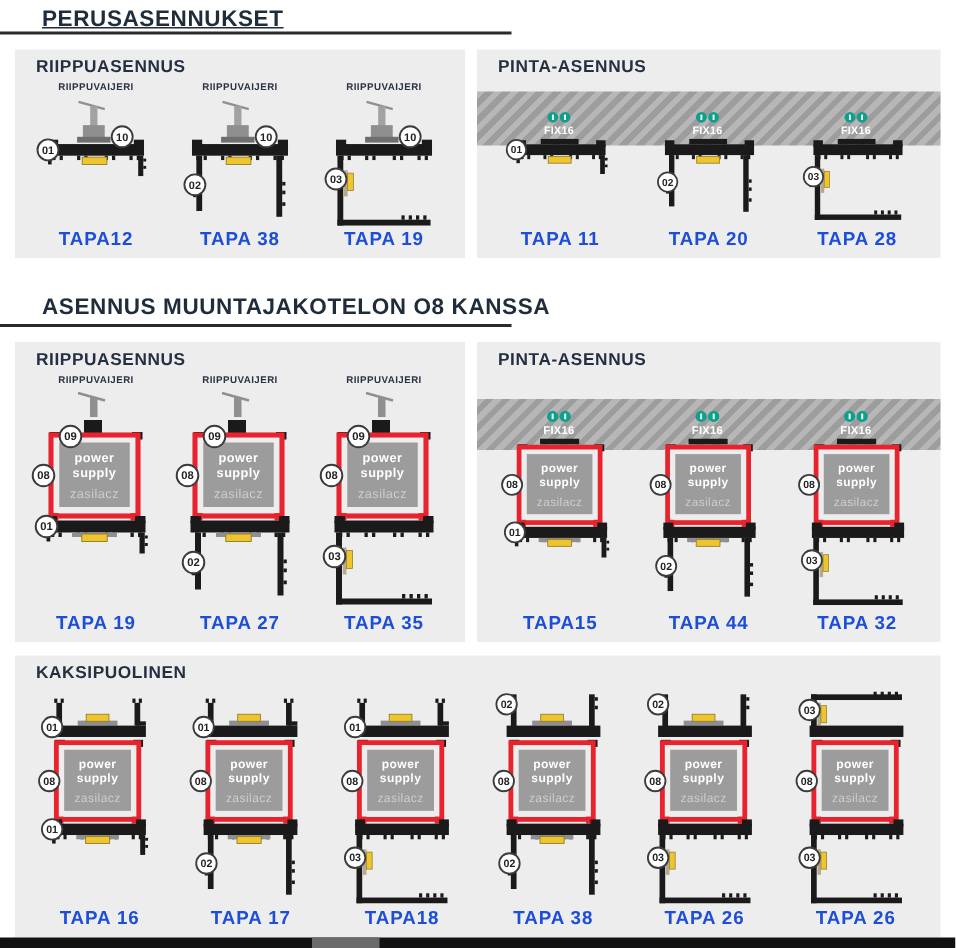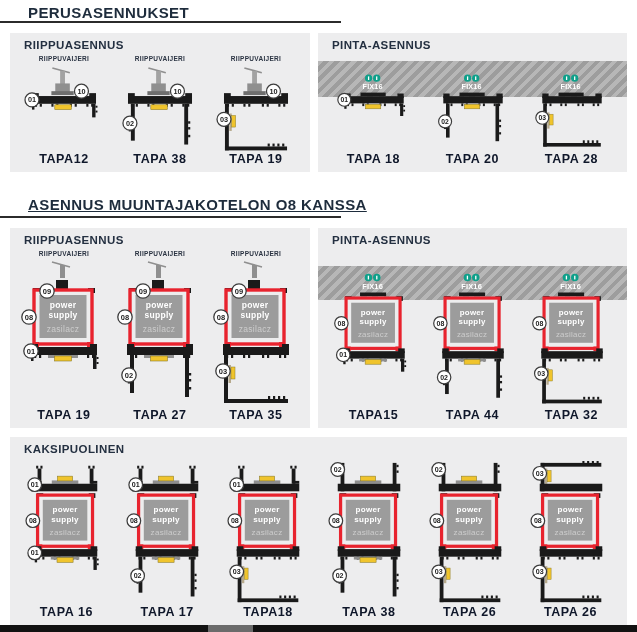--- a/index.html
+++ b/index.html
@@ -2,22 +2,22 @@
 <html><head>
 <meta charset="utf-8">
 <style>
   html,body{margin:0;padding:0;}
   body{
     width:637px;height:632px;position:relative;background:#fff;
     font-family:"Liberation Sans",sans-serif;overflow:hidden;
   }
   .h-main{position:absolute;left:28px;font-size:15px;font-weight:bold;
     color:#1e2c3c;letter-spacing:.4px;white-space:nowrap;}
-  #h1{top:4px;}
-  #h2{top:196px;text-decoration:underline;}
+  #h1{top:4px;text-decoration:underline;}
+  #h2{top:196px;}
   .rule{position:absolute;left:0;width:341px;height:2px;background:#2b2b2b;}
   #rule1{top:21px;}
   #rule2{top:216px;}
 
   .panel{position:absolute;background:#ededee;text-align:center;}
   #p1{left:10px;top:33px;width:300px;height:139px;}
   #p2{left:318px;top:33px;width:309px;height:139px;}
   #p3{left:10px;top:228px;width:300px;height:200px;}
   #p4{left:318px;top:228px;width:309px;height:200px;}
   #p5{left:10px;top:437px;width:617px;height:188px;}
@@ -33,21 +33,21 @@
     justify-content:space-around;z-index:2;}
   #p1 .cols{top:22px;bottom:6px;}
   #p2 .cols{top:38px;bottom:6px;}
   #p3 .cols{top:22px;bottom:6px;}
   #p4 .cols{top:44px;bottom:6px;}
   #p5 .cols{top:24px;bottom:6px;}
 
   .col{display:flex;flex-direction:column;align-items:center;width:94px;}
   .wire-label{font-size:6.5px;font-weight:bold;color:#2a3342;height:10px;
     letter-spacing:.3px;}
-  .tapa{margin-top:auto;font-size:12.5px;font-weight:bold;color:#0f172a;
+  .tapa{margin-top:auto;font-size:12.5px;font-weight:bold;color:#1d4ed8;
     letter-spacing:.6px;white-space:nowrap;}
 
   svg{display:block;}
   .badge-t{font:bold 7.5px "Liberation Sans",sans-serif;fill:#222;text-anchor:middle;}
   .psu-en{font:bold 8.5px "Liberation Sans",sans-serif;fill:#fff;text-anchor:middle;letter-spacing:.3px;}
   .psu-pl{font:8.5px "Liberation Sans",sans-serif;fill:#cdcdcd;text-anchor:middle;letter-spacing:.3px;}
   .fix-t{font:bold 8px "Liberation Sans",sans-serif;fill:#fff;text-anchor:middle;letter-spacing:.2px;}
 
   .footer-bar{position:absolute;left:0;top:625px;width:637px;height:7px;
     background:#121212;}
@@ -202,21 +202,21 @@
           <rect x="36.5" y="37" width="17" height="5" fill="#f0c42c" stroke="#8b7c2b" stroke-width="0.6"></rect>
           <rect x="75" y="36" width="3.5" height="14" fill="#1a1a1a"></rect>
           <rect x="78.5" y="38" width="2" height="2" fill="#1a1a1a"></rect>
           <rect x="78.5" y="43" width="2" height="2" fill="#1a1a1a"></rect>
           <rect x="13" y="36" width="2.5" height="6" fill="#1a1a1a"></rect>
           <g>
             <circle cx="13" cy="32" r="7.2" fill="#fff" stroke="#3c3c3c" stroke-width="1.3"></circle>
             <text x="13" y="34.6" class="badge-t">01</text>
           </g>
         </svg>
-        <div class="tapa">TAPA 18</div>
+        <div class="tapa">TAPA 11</div>
       </div>
       <div class="col">
         <svg width="92" height="90" viewBox="0 0 92 90">
           <g>
             <circle cx="40" cy="8" r="4" fill="#0ea08a"></circle>
             <circle cx="49" cy="8" r="4" fill="#0ea08a"></circle>
             <rect x="39.3" y="6" width="1.4" height="4" fill="#fff"></rect>
             <rect x="48.3" y="6" width="1.4" height="4" fill="#fff"></rect>
           </g>
           <text x="44.5" y="20.5" class="fix-t">FIX16</text>

